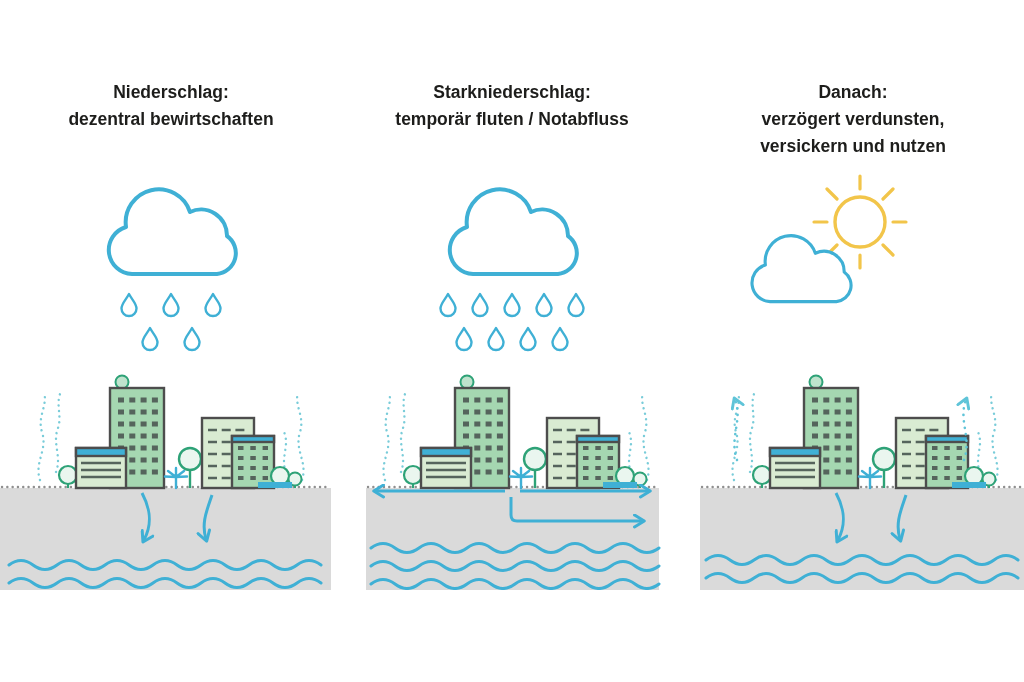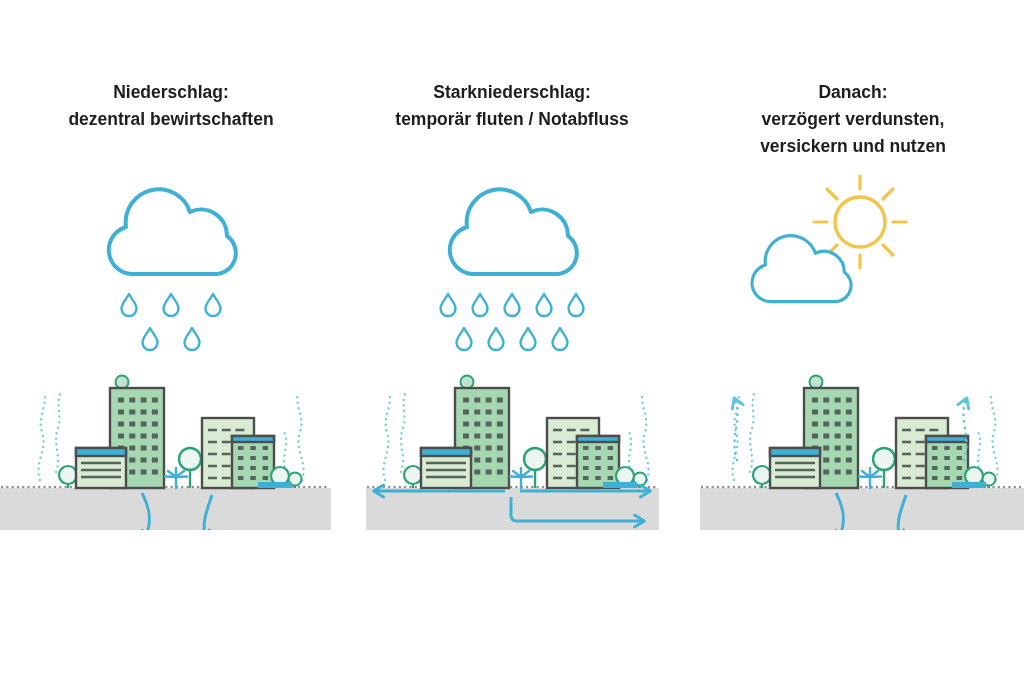--- a/index.html
+++ b/index.html
@@ -1,16 +1,16 @@
 <!DOCTYPE html>
 <html><head>
 <meta charset="utf-8">
 <style>
   body { margin: 0; background: #ffffff; }
-  .stage { position: relative; width: 1024px; height: 530px; overflow: hidden; background: #ffffff; }
+  .stage { position: relative; width: 1024px; height: 590px; overflow: hidden; background: #ffffff; }
   svg { display: block; }
   svg text {
     font-family: "Liberation Sans", sans-serif;
     font-weight: 700;
     font-size: 17.5px;
     fill: #1d1d1b;
     text-anchor: middle;
   }
 </style>
 </head>

